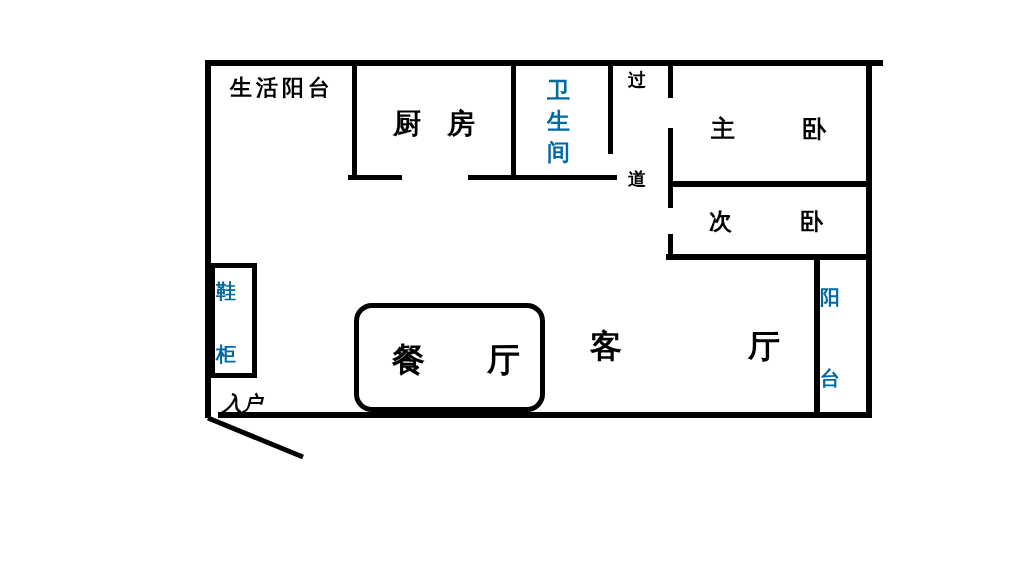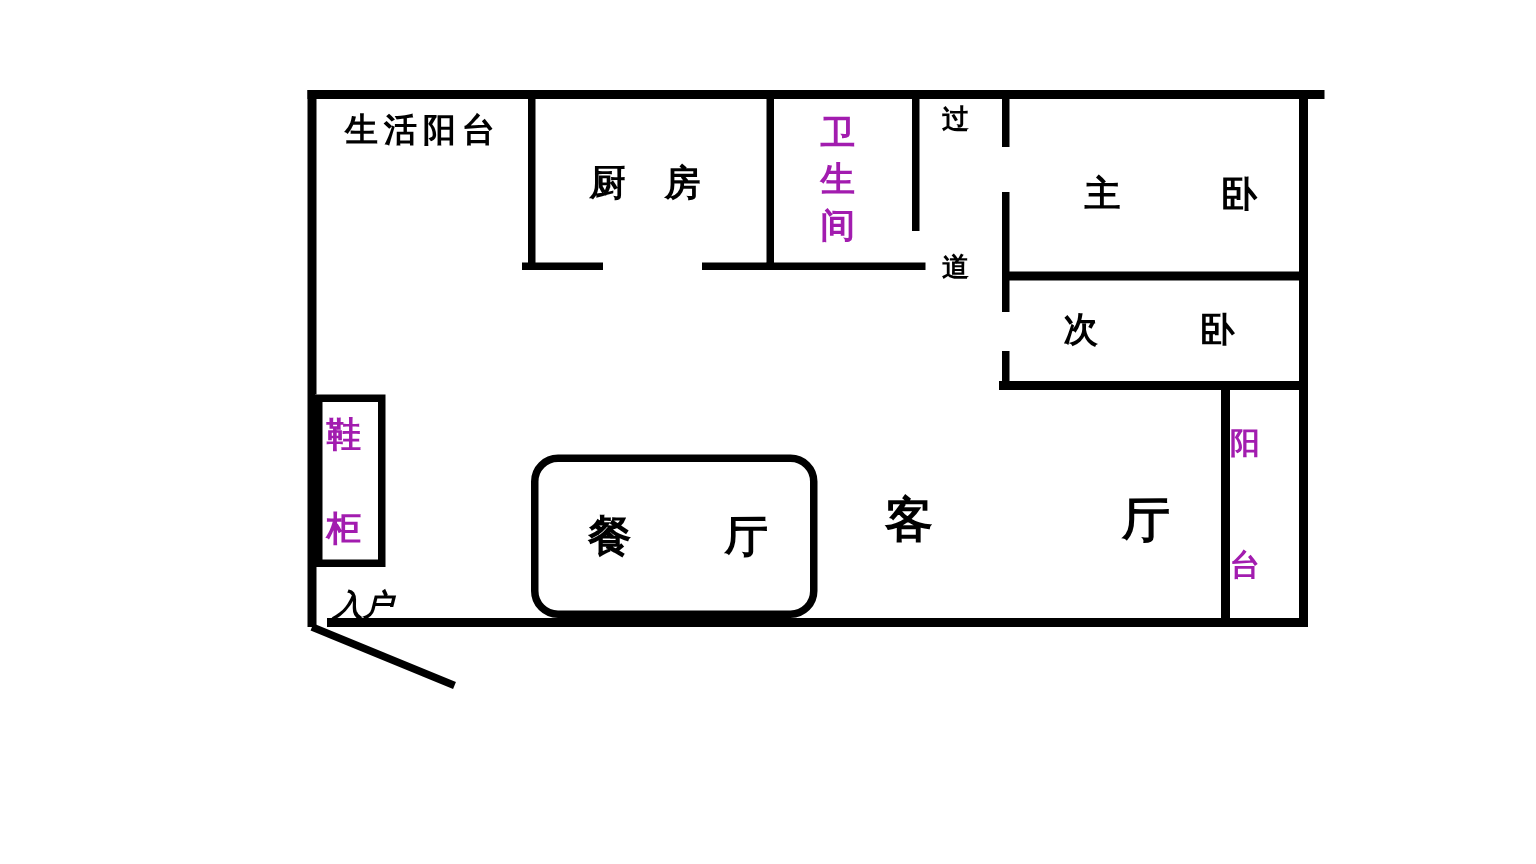--- a/index.html
+++ b/index.html
@@ -6,22 +6,22 @@
   #plan{
     position:relative;width:1024px;height:576px;background:#ffffff;overflow:hidden;
     font-family:"DejaVu Sans","Liberation Sans",sans-serif;
   }
   .wall{position:absolute;background:#000000;}
   .lbl{
     position:absolute;color:#000000;font-weight:700;line-height:1;
     white-space:nowrap;
   }
   .vlbl{
-    position:absolute;color:#a21caf;font-weight:700;
-    width:1.15em;word-break:break-all;white-space:normal;font-family:Liberation Mono, monospace;
+    position:absolute;color:#0369a1;font-weight:700;
+    width:1.15em;word-break:break-all;white-space:normal;
   }
   
   #wall-top{left:205px;top:60px;width:678px;height:6px;}
   #wall-left{left:205px;top:60px;width:6px;height:358px;}
   #wall-right{left:866px;top:60px;width:6px;height:358px;}
   #wall-bottom{left:218px;top:412px;width:654px;height:6px;}
   
   #wall-kitchen-left{left:352px;top:62px;width:5px;height:116px;}
   #wall-kitchen-bottom-a{left:348px;top:175px;width:54px;height:5px;}
   #wall-kitchen-bottom-b{left:468px;top:175px;width:46px;height:5px;}
@@ -36,29 +36,29 @@
   #wall-bedroom2-bottom{left:666px;top:254px;width:206px;height:6px;}
   
   #wall-balcony-left{left:814px;top:258px;width:6px;height:154px;}
   
   #shoe-cabinet{position:absolute;left:210px;top:263px;width:47px;height:115px;
     border:5px solid #000000;box-sizing:border-box;background:#ffffff;}
   #dining-table{position:absolute;left:354px;top:303px;width:191px;height:109px;
     border:5px solid #000000;border-radius:18px;box-sizing:border-box;background:#ffffff;}
   
   #lbl-laundry-balcony{left:230px;top:77px;font-size:22px;letter-spacing:4px;}
-  #lbl-kitchen{left:393px;top:110px;font-size:24px;letter-spacing:26px;}
+  #lbl-kitchen{left:393px;top:110px;font-size:28px;letter-spacing:26px;}
   #lbl-bathroom{left:547px;top:75px;font-size:23px;line-height:31px;}
   #lbl-corridor-top{left:628px;top:71px;font-size:18px;}
   #lbl-corridor-bottom{left:628px;top:170px;font-size:18px;}
-  #lbl-master-bedroom{left:711px;top:117px;font-size:24px;letter-spacing:67px;margin-left:12px;}
-  #lbl-second-bedroom{left:709px;top:210px;font-size:23px;letter-spacing:68px;font-family:Liberation Mono, monospace;}
-  #lbl-shoe-cabinet{left:216px;top:260px;font-size:23px;line-height:63px;text-align:center;}
+  #lbl-master-bedroom{left:711px;top:117px;font-size:24px;letter-spacing:67px;}
+  #lbl-second-bedroom{left:709px;top:210px;font-size:23px;letter-spacing:68px;}
+  #lbl-shoe-cabinet{left:216px;top:260px;font-size:20px;line-height:63px;}
   #lbl-entrance{left:222px;top:393px;font-size:20px;font-style:italic;}
-  #lbl-dining-room{left:392px;top:343px;font-size:29px;letter-spacing:62px;}
+  #lbl-dining-room{left:392px;top:343px;font-size:33px;letter-spacing:62px;}
   #lbl-living-room{left:590px;top:330px;font-size:32px;letter-spacing:126px;}
   #lbl-balcony{left:820px;top:257px;font-size:20px;line-height:81px;}
   #door-swing-svg{position:absolute;left:0;top:0;pointer-events:none;}
 </style>
 </head>
 <body>
 
 <div id="plan">
 
   <div class="wall" id="wall-top"></div>

